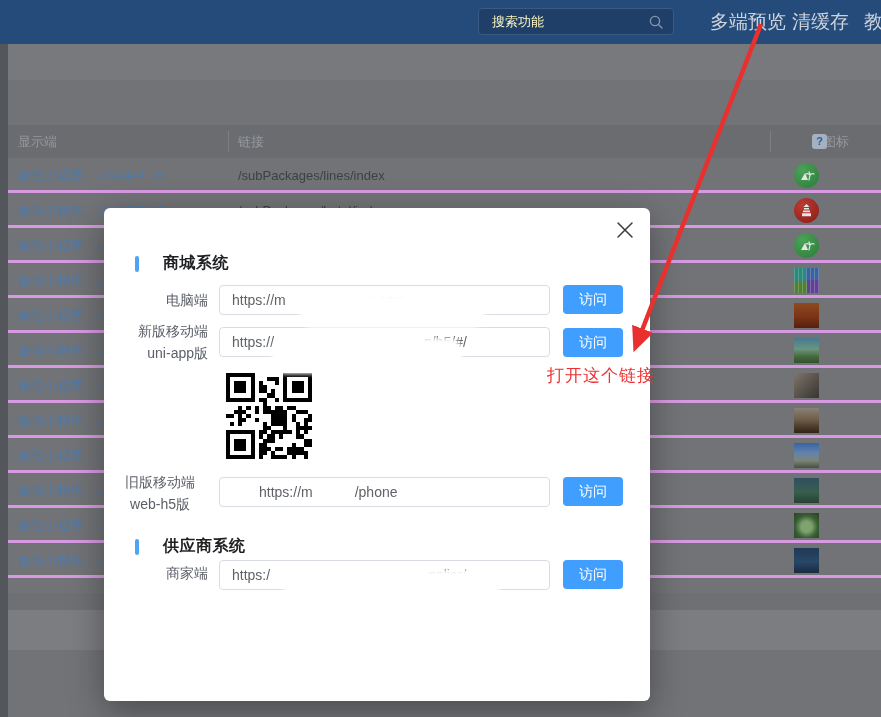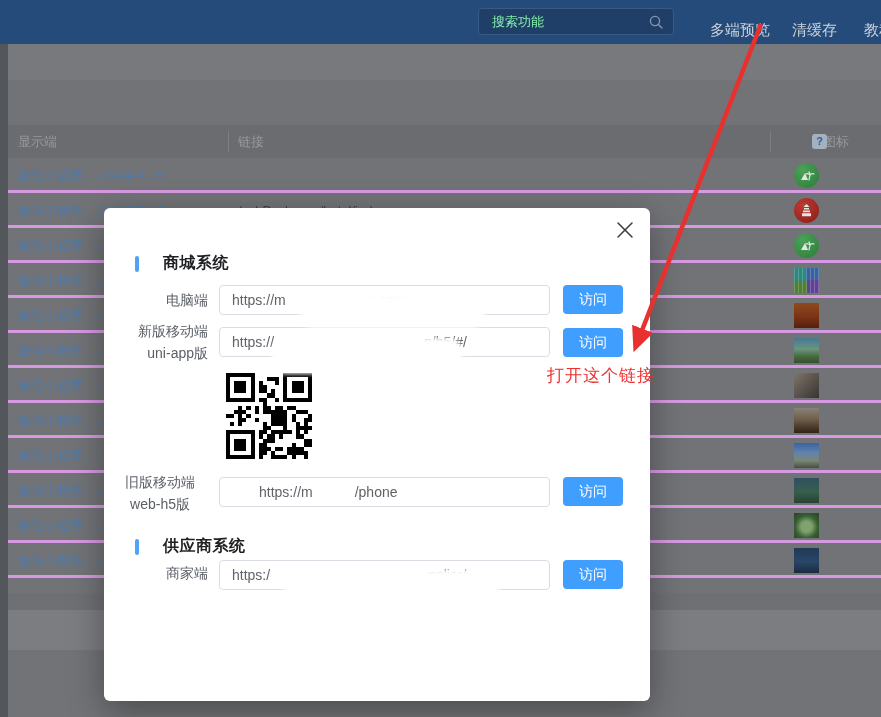--- a/index.html
+++ b/index.html
@@ -4,23 +4,23 @@
 <style>
   * { margin:0; padding:0; box-sizing:border-box; }
   html,body { width:881px; height:717px; overflow:hidden; background:#7e8084;
     font-family:"Liberation Sans","DejaVu Sans",sans-serif; }
   #stage { position:relative; width:881px; height:717px; overflow:hidden; }
 
   
   .navbar { position:absolute; left:0; top:0; width:881px; height:44px; background:#254b7a; z-index:5; }
   .searchbox { position:absolute; left:478px; top:8px; width:196px; height:27px;
     background:#1f3e68; border:1px solid #3a5a86; border-radius:4px; display:flex; align-items:center; }
-  .searchbox .ph { color:#86efac; font-size:13px; padding-left:13px; flex:1; }
+  .searchbox .ph { color:#fef9c3; font-size:13px; padding-left:13px; flex:1; }
   .searchbox svg { margin-right:9px; }
-  .navmenu { position:absolute; top:8px; height:44px; line-height:44px; color:#ccd3dc; font-size:15px;
+  .navmenu { position:absolute; top:0; height:44px; line-height:44px; color:#ccd3dc; font-size:19px;
     cursor:pointer; white-space:nowrap; }
   .m1 { left:710px; } .m2 { left:792px; } .m3 { left:864px; }
 
   
   .band { position:absolute; left:0; width:881px; }
   .band.b1 { top:44px;  height:36px;  background:#86878b; }
   .band.b2 { top:80px;  height:45px;  background:#7e8084; }
   .band.b6 { top:593px; height:17px;  background:#7b7d80; }
   .band.b7 { top:610px; height:40px;  background:#8b8c90; }
   .band.b8 { top:650px; height:67px;  background:#7e8084; }
@@ -108,20 +108,21 @@
     <span class="h2">链接</span>
     <span class="h3">图标</span>
     <span class="vsep vs1"></span>
     <span class="vsep vs2"></span>
     <span class="help">?</span>
   </div>
 
   <div class="tbody">
     <div class="trow" style="top:0px">
       <span class="c1">微信小程序、UNIAPP H5</span>
+      <span class="c2">/subPackages/lines/index</span>
       <div class="rowicon" data-icon="island-green">
         <svg width="17" height="17" viewBox="0 0 17 17">
             <path d="M3 13 L7 6 L10 13 Z" fill="#fff"></path>
             <path d="M11 13 l1-5 M12 8 c-2-2 -4-1 -4-1 M12 8 c2-2 4-1 4-1 M12 8 c0-2 -1-3 -1-3" stroke="#fff" stroke-width="1.2" fill="none" stroke-linecap="round"></path>
           </svg>
       </div>
     </div>
     <div class="trow" style="top:35px">
       <span class="c1">微信小程序、UNIAPP H5</span>
       <span class="c2">/subPackages/hotel/index</span>

